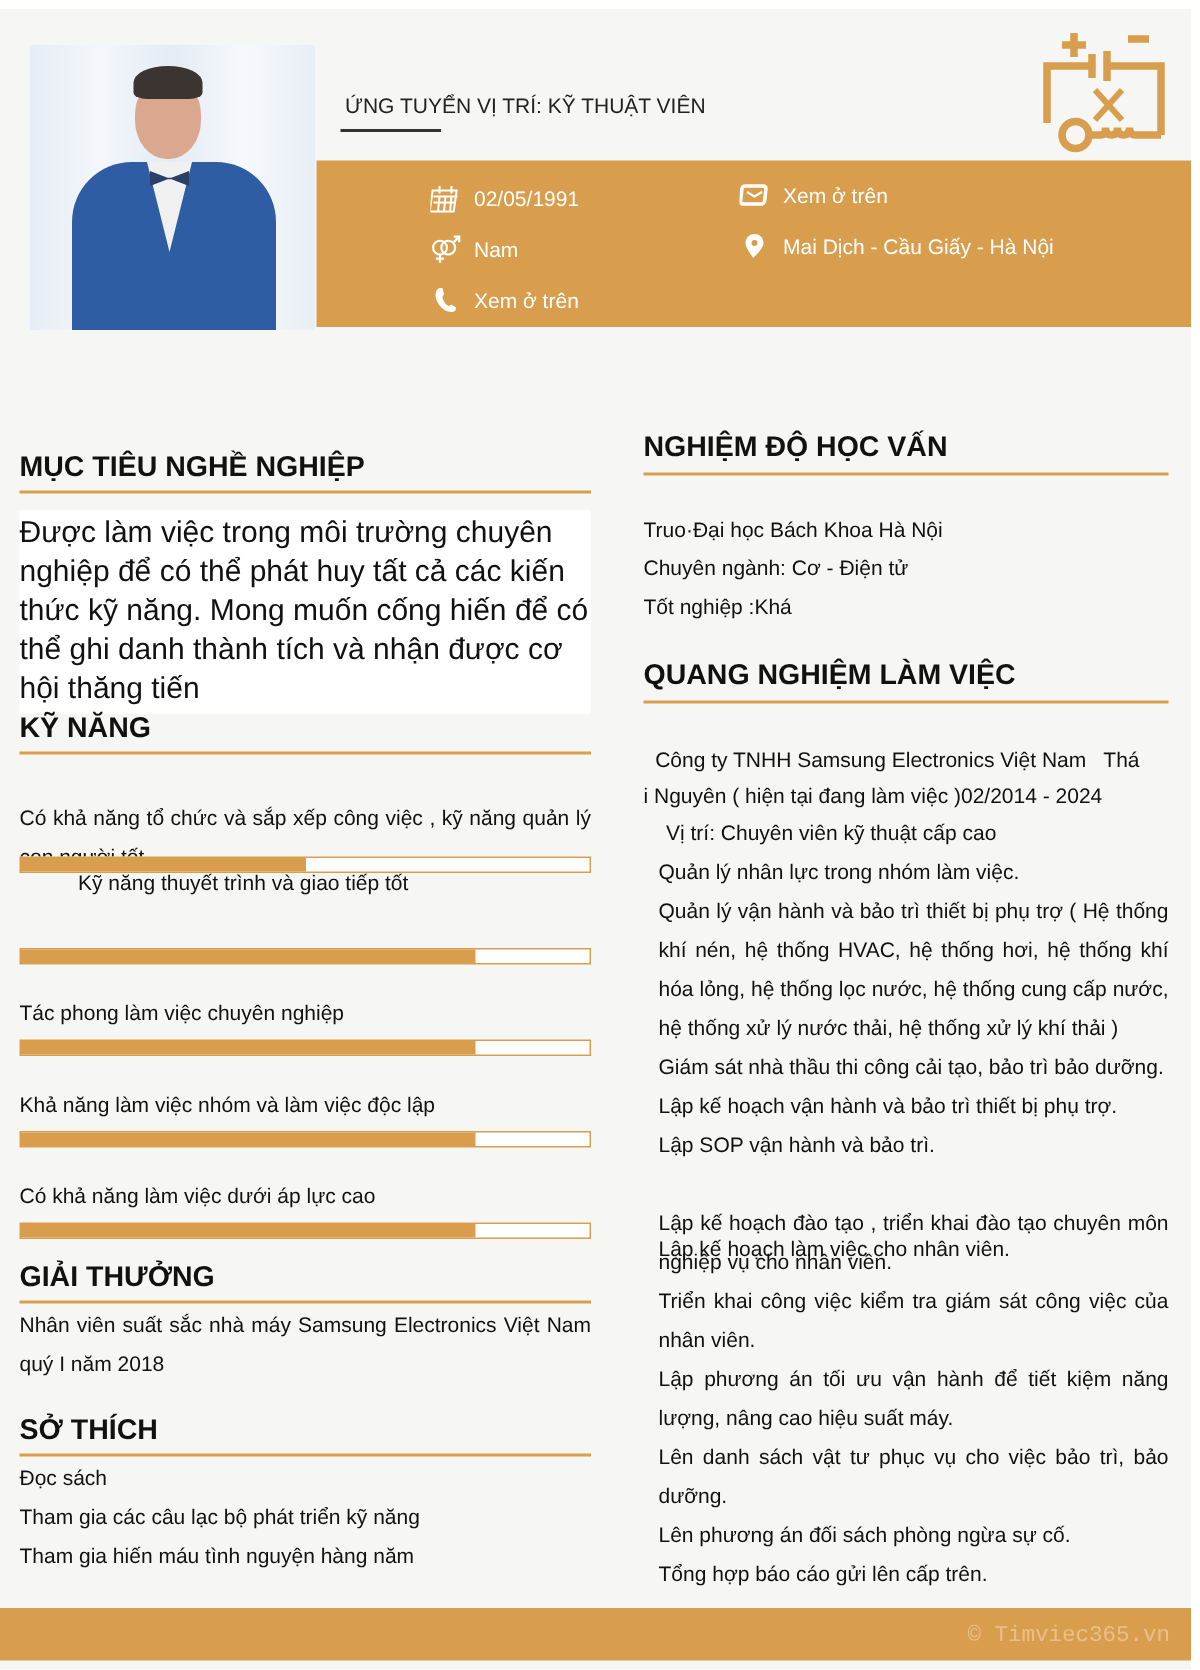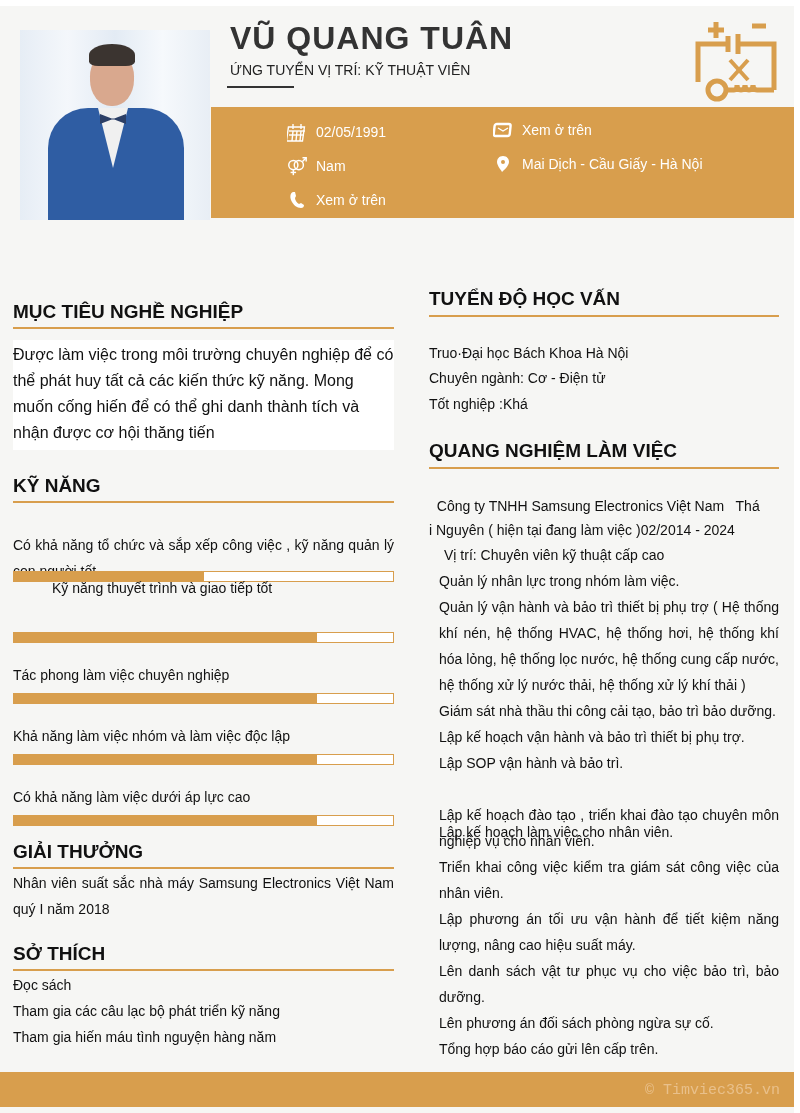--- a/index.html
+++ b/index.html
@@ -23,42 +23,41 @@
   .logo { position:absolute; left:690px; top:8px; width:92px; height:90px; }
 
   .band { position:absolute; left:211px; top:101px; width:583px; height:111px; background:#d89e4d; }
   .info { position:absolute; color:#fff; font-size:14px; display:flex; align-items:center; }
   .info .ic { width:22px; height:20px; margin-right:8px; display:inline-flex; align-items:center; justify-content:center; }
 
   
   .sec-title { position:absolute; font-size:19px; font-weight:bold; color:#111; }
   .sec-rule { position:absolute; height:2px; background:#d89e4d; }
   .txt { position:absolute; font-size:14px; line-height:26px; color:#111; }
-  .objective { position:absolute; left:13px; top:334px; width:381px; background:#fff; font-size:16px; line-height:26px; padding:2px 0 4px 0; color:#111; }
+  .objective { position:absolute; left:13px; top:334px; width:381px; background:#fff; font-size:20px; line-height:26px; padding:2px 0 4px 0; color:#111; }
   .bar { position:absolute; left:13px; width:381px; height:11px; border:1px solid #d89e4d; background:#fff; }
   .bar .fill { height:100%; background:#d89e4d; }
   .justify { text-align: justify; }
 
   .footer { position:absolute; left:0; top:1066px; width:794px; height:35px; background:#d89e4d; }
   .watermark { position:absolute; right:20px; top:1082px; font-family:"Liberation Mono", monospace; font-size:15px; color:#e9c08b;margin-left:16px; }
 </style>
 </head>
 <body>
 
 <div class="page">
 
   <div class="photo">
     <div class="jacket"></div>
     <div class="shirt"></div>
     <div class="tie"></div>
     <div class="face"></div>
     <div class="hair"></div>
   </div>
 
-  <div class="name">VŨ QUANG TUÂN</div>
   <div class="position">ỨNG TUYỂN VỊ TRÍ: KỸ THUẬT VIÊN</div>
   <div class="name-rule"></div>
 
   <svg class="logo" viewBox="0 0 92 90" fill="none" stroke="#d89e4d" stroke-width="5">
     <line x1="26" y1="8" x2="26" y2="24"></line>
     <line x1="18" y1="16" x2="34" y2="16"></line>
     <line x1="62" y1="12" x2="76" y2="12"></line>
     <polyline points="8,68 8,30 38,30"></polyline>
     <line x1="38" y1="22" x2="38" y2="38"></line>
     <line x1="48" y1="20" x2="48" y2="40"></line>
@@ -164,21 +163,21 @@
   <div class="sec-title" style="left:13px; top:835px;">GIẢI THƯỞNG</div>
   <div class="sec-rule" style="left:13px; top:861px; width:381px;"></div>
   <div class="txt justify" style="left:13px; top:864px; width:381px;">Nhân viên suất sắc nhà máy Samsung Electronics Việt Nam quý I năm 2018</div>
 
   <div class="sec-title" style="left:13px; top:937px;">SỞ THÍCH</div>
   <div class="sec-rule" style="left:13px; top:963px; width:381px;"></div>
   <div class="txt" style="left:13px; top:966px;">Đọc sách</div>
   <div class="txt" style="left:13px; top:992px;">Tham gia các câu lạc bộ phát triển kỹ năng</div>
   <div class="txt" style="left:13px; top:1018px;">Tham gia hiến máu tình nguyện hàng năm</div>
 
-  <div class="sec-title" style="left:429px; top:282px;">TUYỂN ĐỘ HỌC VẤN</div>
+  <div class="sec-title" style="left:429px; top:282px;">NGHIỆM ĐỘ HỌC VẤN</div>
   <div class="sec-rule" style="left:429px; top:309px; width:350px;"></div>
   <div class="txt" style="left:429px; top:334px;">Truo·Đại học Bách Khoa Hà Nội</div>
   <div class="txt" style="left:429px; top:359px;">Chuyên ngành: Cơ - Điện tử</div>
   <div class="txt" style="left:429px; top:385px;">Tốt nghiệp :Khá</div>
 
   <div class="sec-title" style="left:429px; top:434px;">QUANG NGHIỆM LÀM VIỆC</div>
   <div class="sec-rule" style="left:429px; top:461px; width:350px;"></div>
 
   <div class="txt" style="left:429px; top:487px; white-space:pre;">  Công ty TNHH Samsung Electronics Việt Nam   Thá</div>
   <div class="txt" style="left:429px; top:511px;">i Nguyên ( hiện tại đang làm việc )02/2014 - 2024</div>

